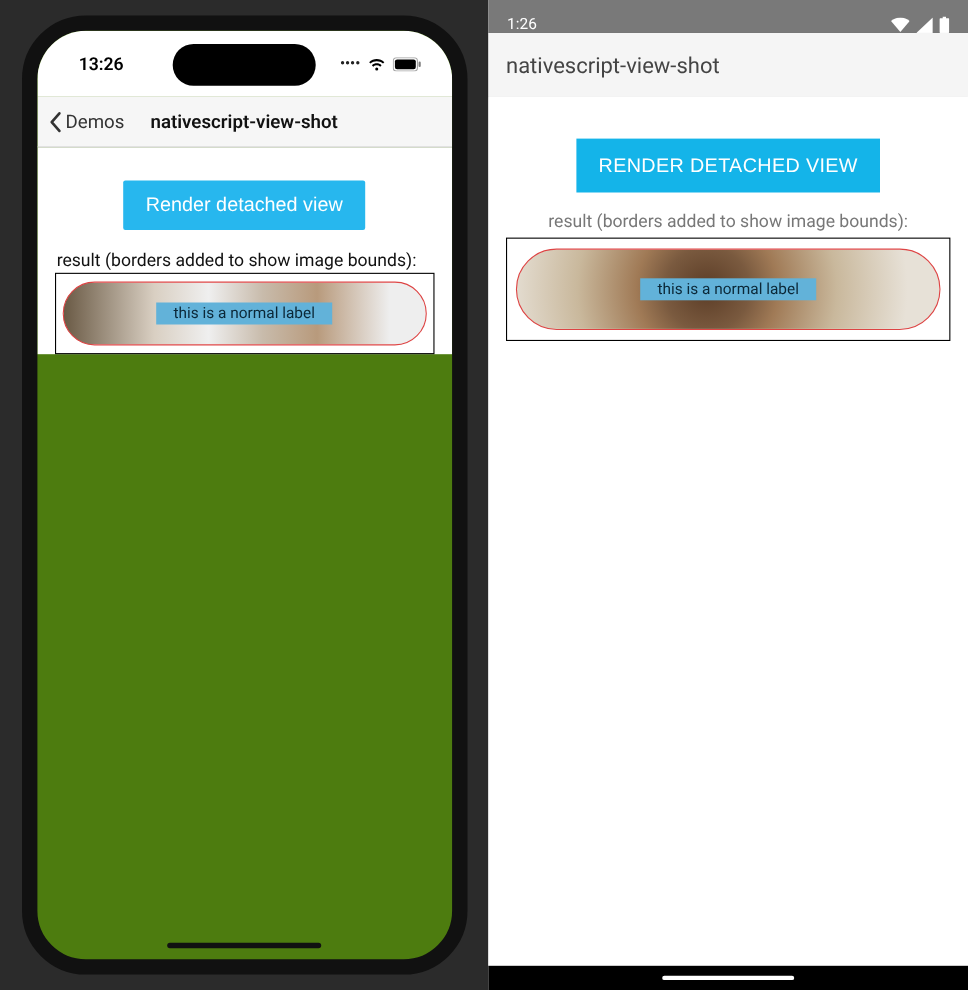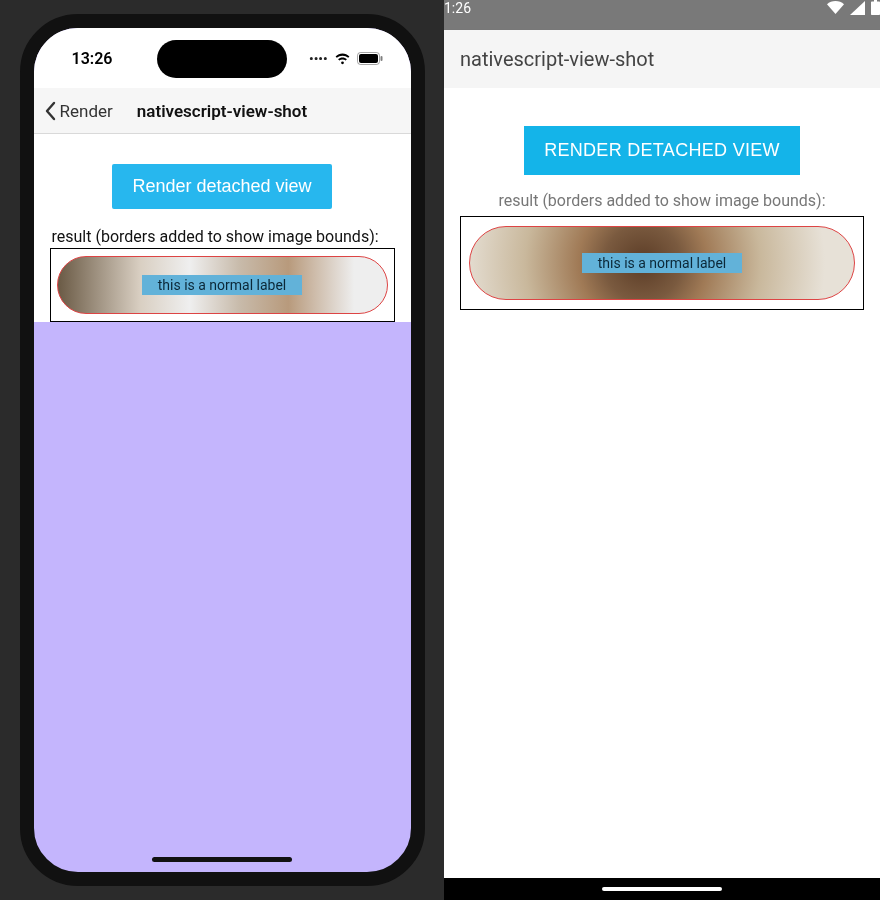--- a/index.html
+++ b/index.html
@@ -16,21 +16,21 @@
       width: 444px;
       height: 900px;
       position: relative;
       display: flex;
       align-items: center;
       justify-content: center;
     }
     .ios-frame {
       width: 405px;
       height: 872px;
-      background: #c4b5fd;
+      background: #4d7c0f;
       border: 14px solid #111;
       border-radius: 58px;
       position: relative;
       overflow: hidden;
     }
     .ios-notch {
       position: absolute;
       top: 12px;
       left: 50%;
       transform: translateX(-50%);
@@ -140,23 +140,23 @@
       height: 900px;
       background: #fff;
       display: flex;
       flex-direction: column;
     }
     .and-statusbar {
       height: 30px;
       background: #797979;
       color: #fff;
       display: flex;
-      align-items: flex-start;
+      align-items: flex-end;
       justify-content: space-between;
-      padding: 0 0;
+      padding: 0 17px;
       font-size: 14px;
     }
     .and-status-right { display: flex; align-items: center; gap: 6px; }
     .and-actionbar {
       height: 58px;
       background: #f5f5f5;
       display: flex;
       align-items: center;
       padding: 0 16px;
       font-size: 20px;
@@ -234,21 +234,21 @@
             <rect x="2" y="2" width="19" height="9" rx="2" fill="#000"></rect>
             <rect x="23.5" y="4" width="2" height="5" rx="1" fill="#000" fill-opacity=".5"></rect>
           </svg>
       </span>
     </div>
     <div class="ios-navbar">
       <div class="ios-back">
         <svg viewBox="0 0 12 20">
             <path fill="none" stroke="#333" stroke-width="2.4" stroke-linecap="round" stroke-linejoin="round" d="M9 2 2 10l7 8"></path>
           </svg>
-        <span>Render</span>
+        <span>Demos</span>
       </div>
       <div class="ios-title">nativescript-view-shot</div>
     </div>
     <div class="ios-content">
       <button class="render-btn-ios">Render detached view</button>
       <div class="result-caption-ios">result (borders added to show image bounds):</div>
       <div class="result-box-ios">
         <div class="img-pill-ios">
           <span class="chip">this is a normal label</span>
         </div>

